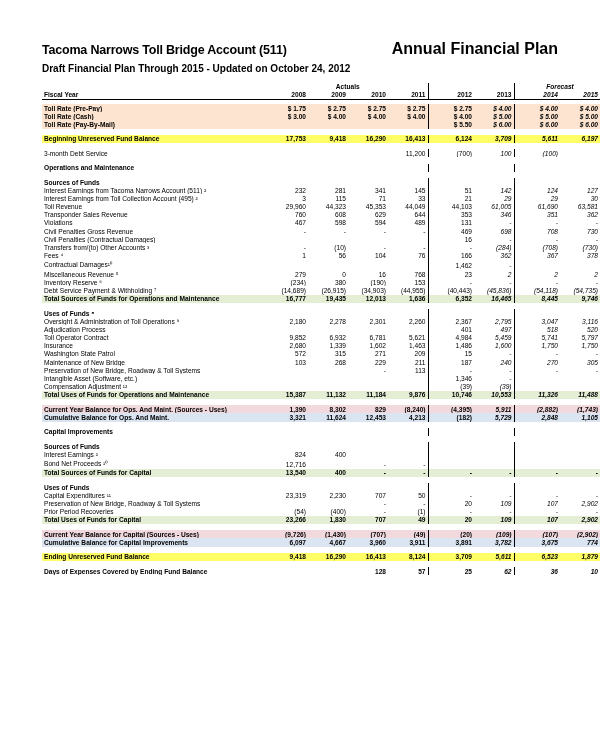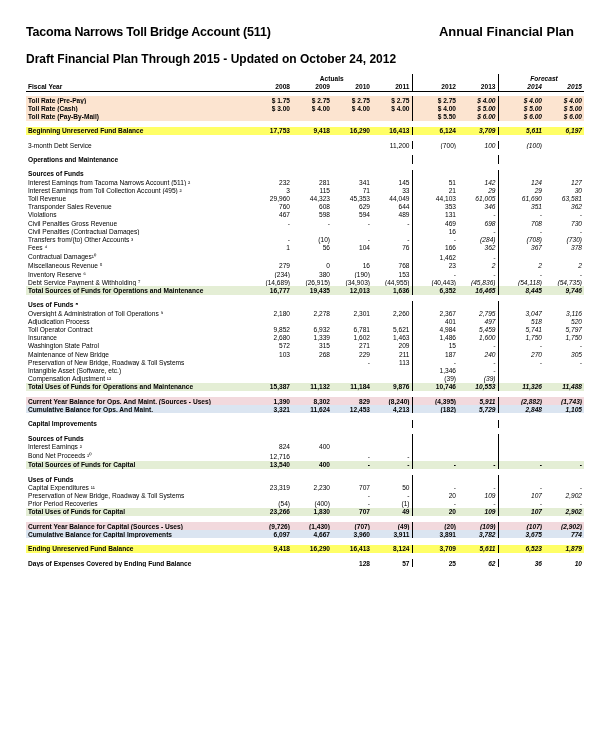--- a/index.html
+++ b/index.html
@@ -2,26 +2,26 @@
 <html><head>
 <meta charset="utf-8">
 <style>
   html,body{margin:0;padding:0;}
   body{
     width:600px;height:730px;background:#ffffff;
     font-family:"Liberation Sans",sans-serif;
     color:#000;
     -webkit-font-smoothing:antialiased;
   }
-  .page{position:relative;width:600px;height:730px;padding:0;box-sizing:border-box;}
+  .page{position:relative;width:600px;height:730px;padding:16px;box-sizing:border-box;}
   .head{padding:24px 26px 0 26px;}
   .title-row{display:flex;align-items:baseline;justify-content:space-between;}
   .title{font-size:12.5px;font-weight:bold;letter-spacing:-0.2px;}
-  .title-right{font-size:13px;font-weight:bold;}
-  .sub{font-size:12px;font-weight:bold;margin-top:12px;line-height:1.45;}
+  .title-right{font-size:16px;font-weight:bold;}
+  .sub{font-size:10px;font-weight:bold;margin-top:4px;line-height:1.45;}
   .units{font-size:7.6px;font-style:italic;font-weight:bold;margin-top:5px;}
 
   table.fin{border-collapse:collapse;width:548px;margin:6px 0 0 26px;table-layout:fixed;}
   table.fin td{font-size:6.6px;padding:0.6px 2px;vertical-align:bottom;white-space:nowrap;overflow:hidden;}
   .lbl{text-align:left;}
   .num{text-align:right;}
   .b{font-weight:bold;}
   .i{font-style:italic;}
 
   

